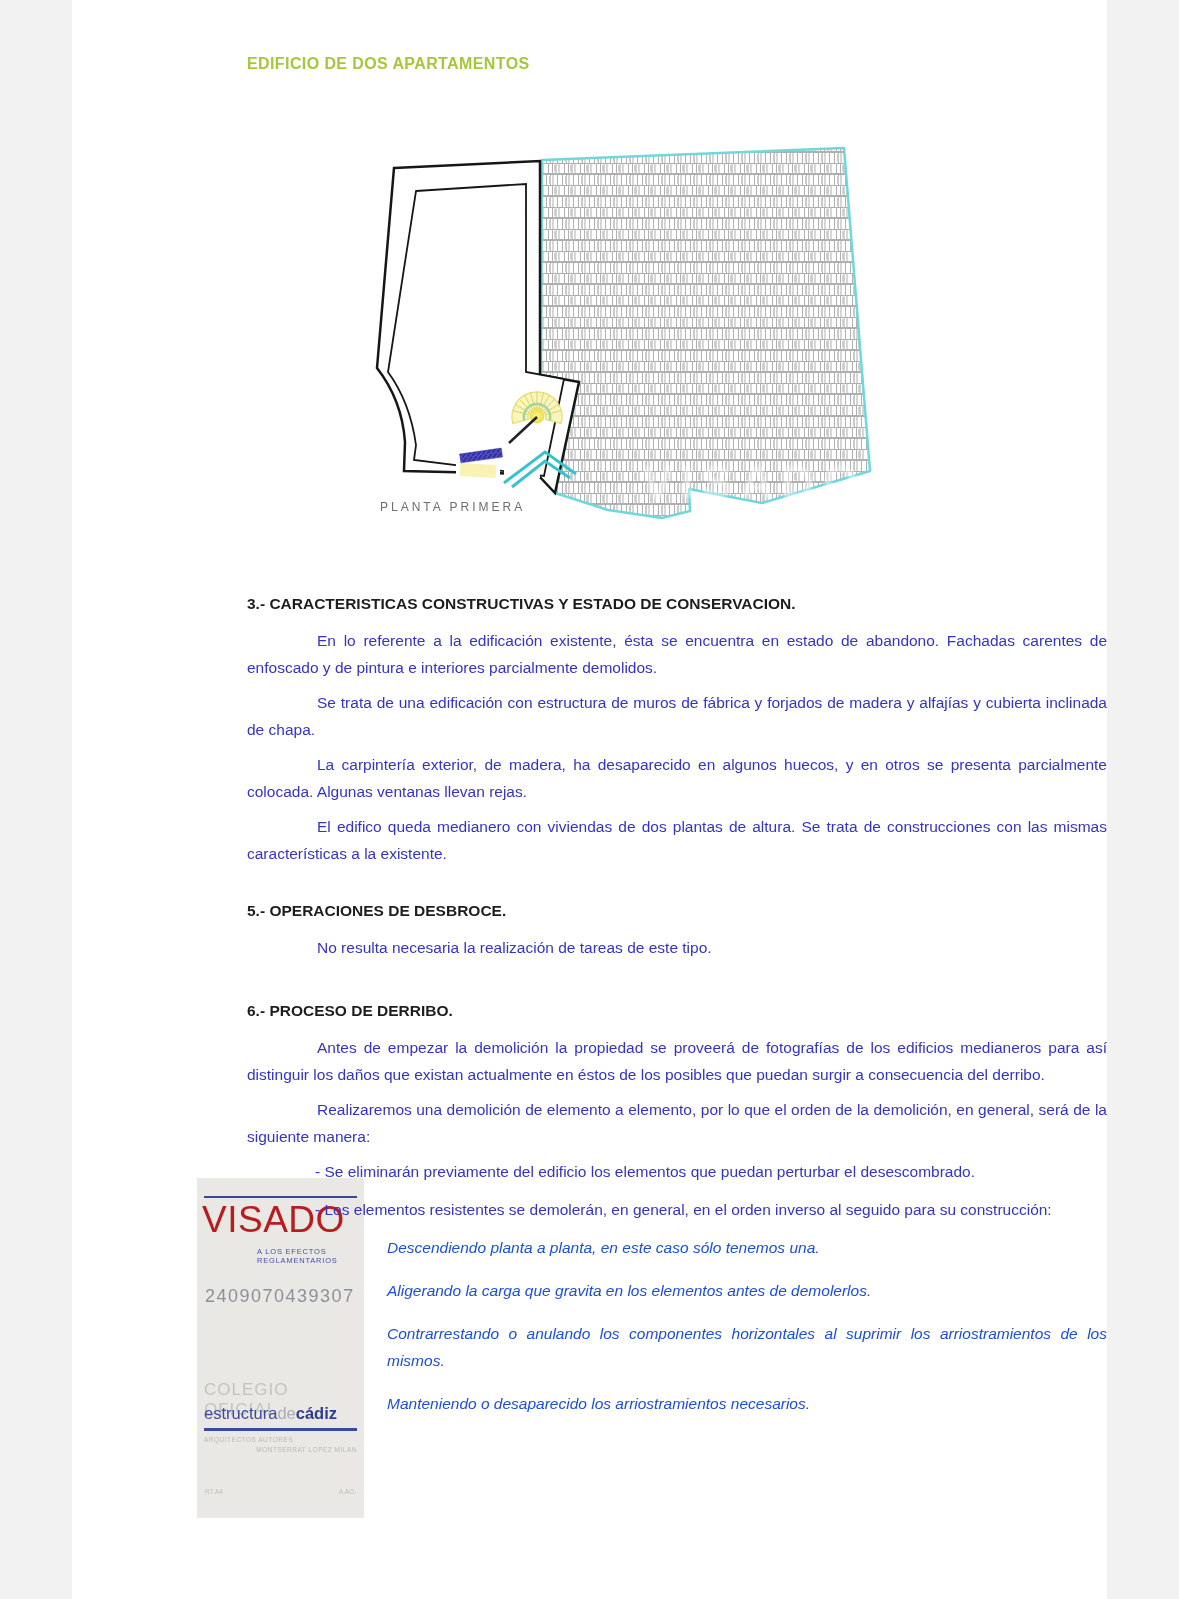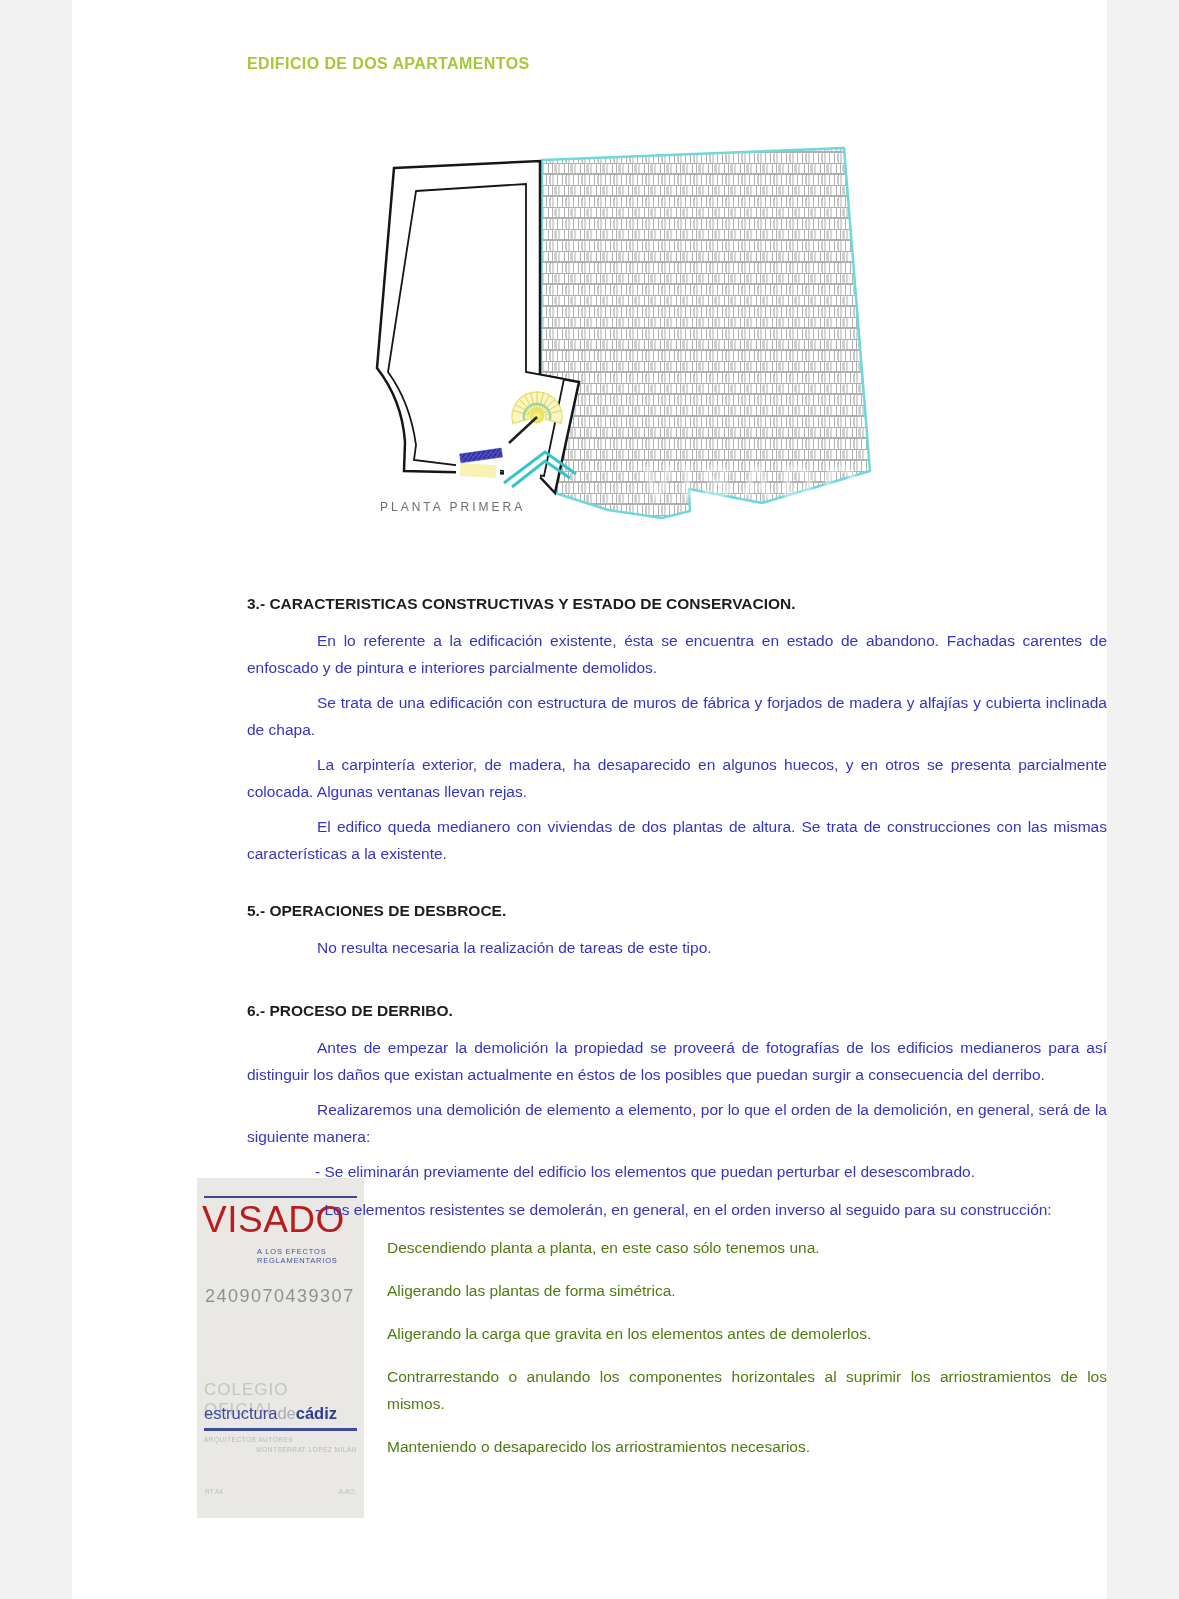--- a/index.html
+++ b/index.html
@@ -77,21 +77,21 @@
   .sec-h.mt36{margin-top:36px;}
   .para{
     margin:0 0 8px 0;line-height:27px;
     color:#3434c2;text-align:justify;text-indent:70px;
   }
   .bullet{
     margin:0 0 11px 68px;line-height:27px;color:#3434c2;
   }
   .bullet.mt8{margin-top:8px;}
   .sub{
-    margin:0 0 16px 140px;line-height:27px;color:#4d7c0f;text-align:justify;
+    margin:0 0 16px 140px;line-height:27px;color:#1d4ed8;text-align:justify;font-style:italic;
   }
   .sub.mt11{margin-top:11px;}
   
   .page-number{
     position:absolute;left:1043px;top:1516px;
     font-size:13.5px;color:#333;
   }
 </style>
 </head>
 <body>
@@ -191,21 +191,20 @@
     <p class="para">No resulta necesaria la realización de tareas de este tipo.</p>
 
     <div class="sec-h mt36">6.- PROCESO DE DERRIBO.</div>
     <p class="para">Antes de empezar la demolición la propiedad se proveerá de fotografías de los edificios medianeros para así distinguir los daños que existan actualmente en éstos de los posibles que puedan surgir a consecuencia del derribo.</p>
     <p class="para">Realizaremos una demolición de elemento a elemento, por lo que el orden de la demolición, en general, será de la siguiente manera:</p>
 
     <p class="bullet mt8">- Se eliminarán previamente del edificio los elementos que puedan perturbar el desescombrado.</p>
     <p class="bullet">- Los elementos resistentes se demolerán, en general, en el orden inverso al seguido para su construcción:</p>
 
     <p class="sub mt11">Descendiendo planta a planta, en este caso sólo tenemos una.</p>
-    <p class="sub">Aligerando las plantas de forma simétrica.</p>
     <p class="sub">Aligerando la carga que gravita en los elementos antes de demolerlos.</p>
     <p class="sub">Contrarrestando o anulando los componentes horizontales al suprimir los arriostramientos de los mismos.</p>
     <p class="sub">Manteniendo o desaparecido los arriostramientos necesarios.</p>
   </div>
 
   <div class="page-number">4</div>
 
 </div>
 
 </body></html>

